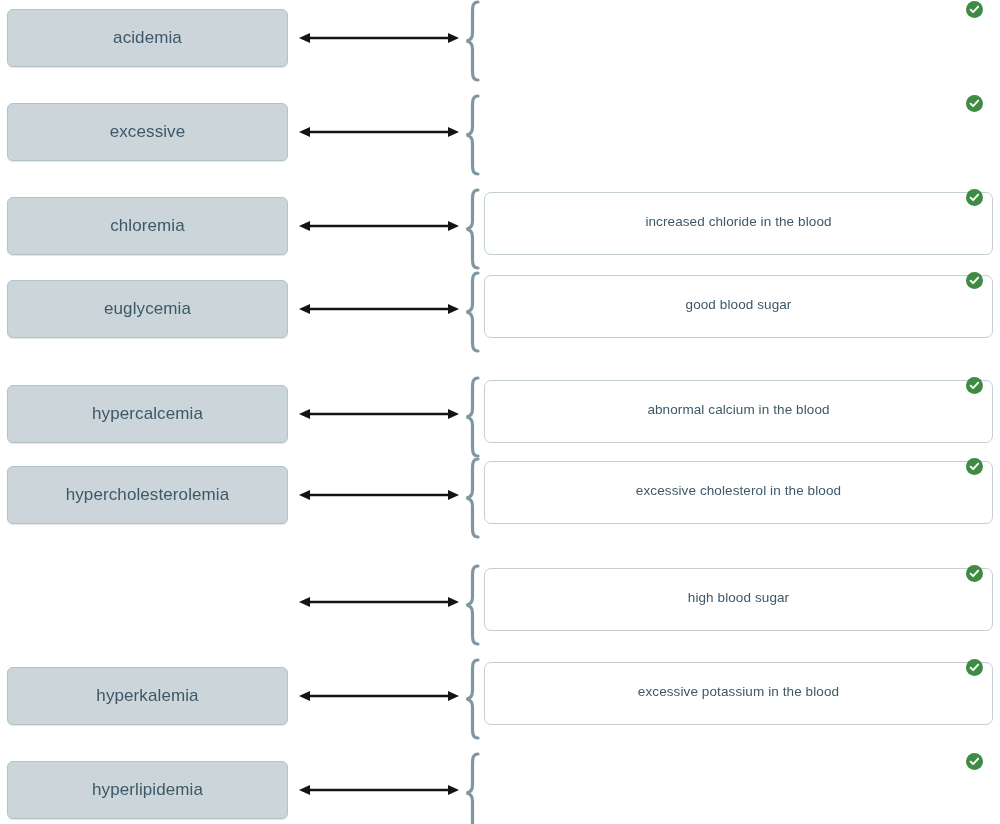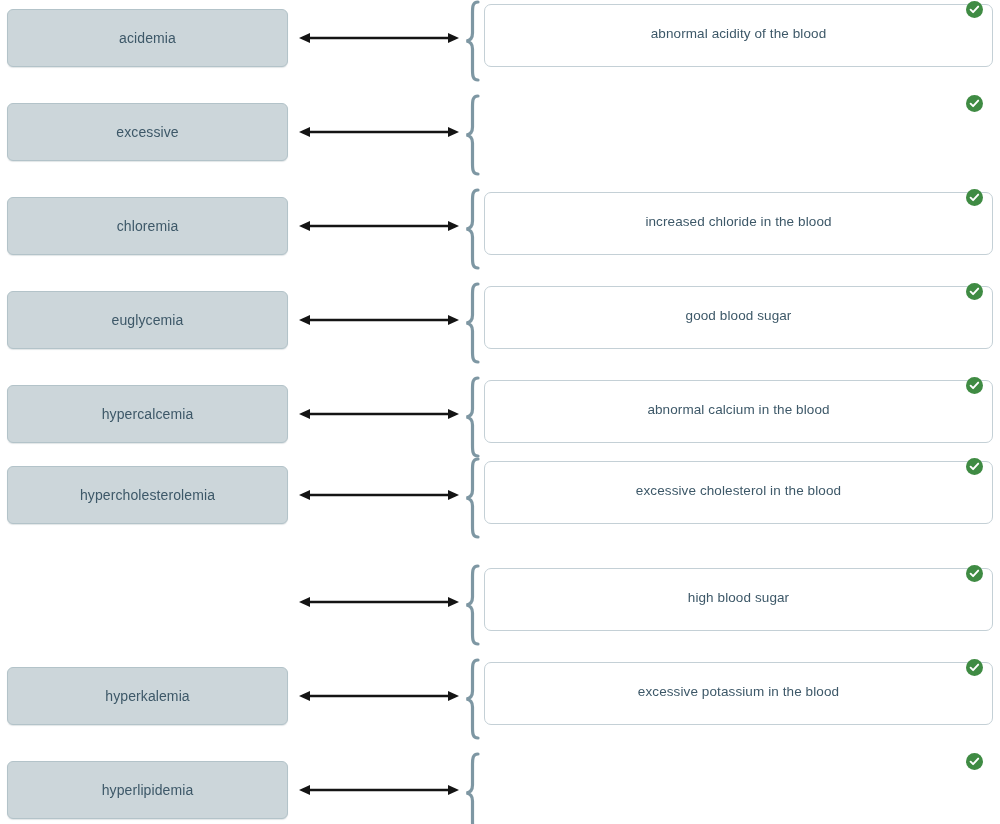--- a/index.html
+++ b/index.html
@@ -37,21 +37,21 @@
     background: #ccd6da;
     border: 1px solid #b3c3c9;
     border-radius: 6px;
     display: flex;
     align-items: center;
     justify-content: center;
     box-shadow: 0 1px 1px rgba(90,110,120,0.18);
   }
 
   .term-label {
-    font-size: 14px;
+    font-size: 17px;
     color: #3d5868;
     text-align: center;
     line-height: 1.2;
     letter-spacing: 0.1px;
     padding: 0 8px;
   }
 
   
   .connector {
     position: absolute;
@@ -121,23 +121,20 @@
       <div class="connector">
 <svg width="160" height="14" viewBox="0 0 160 14">
   <line x1="9" y1="7" x2="151" y2="7" stroke="#141414" stroke-width="2.6"></line>
   <polygon points="0,7 11,2.1 11,11.9" fill="#141414"></polygon>
   <polygon points="160,7 149,2.1 149,11.9" fill="#141414"></polygon>
 </svg></div>
       <div class="brace">
 <svg width="18" height="84" viewBox="0 0 18 84">
   <path d="M15 3 C9.5 3 9.5 8 9.5 14 L9.5 34 C9.5 39 7 41.5 3.4 42 C7 42.5 9.5 45 9.5 50 L9.5 70 C9.5 76 9.5 81 15 81" fill="none" stroke="#7e97a3" stroke-width="3.2" stroke-linecap="round"></path>
 </svg></div>
-      <div class="def-card">
-        <span class="def-label">abnormal acidity of the blood</span>
-      </div>
       <div class="correct-badge">
 <svg width="11" height="11" viewBox="0 0 11 11">
   <path d="M1.6 5.7 L4.1 8.2 L9.2 2.6" fill="none" stroke="#ffffff" stroke-width="1.9" stroke-linecap="round" stroke-linejoin="round"></path>
 </svg>
       </div>
     </div>
     <div class="match-row" style="top: 93px;">
       <div class="term-tile">
         <span class="term-label">excessive</span>
       </div>
@@ -173,21 +170,21 @@
 </svg></div>
       <div class="def-card">
         <span class="def-label">increased chloride in the blood</span>
       </div>
       <div class="correct-badge">
 <svg width="11" height="11" viewBox="0 0 11 11">
   <path d="M1.6 5.7 L4.1 8.2 L9.2 2.6" fill="none" stroke="#ffffff" stroke-width="1.9" stroke-linecap="round" stroke-linejoin="round"></path>
 </svg>
       </div>
     </div>
-    <div class="match-row" style="top: 281px;">
+    <div class="match-row" style="top: 270px;">
       <div class="term-tile">
         <span class="term-label">euglycemia</span>
       </div>
       <div class="connector">
 <svg width="160" height="14" viewBox="0 0 160 14">
   <line x1="9" y1="7" x2="151" y2="7" stroke="#141414" stroke-width="2.6"></line>
   <polygon points="0,7 11,2.1 11,11.9" fill="#141414"></polygon>
   <polygon points="160,7 149,2.1 149,11.9" fill="#141414"></polygon>
 </svg></div>
       <div class="brace">

